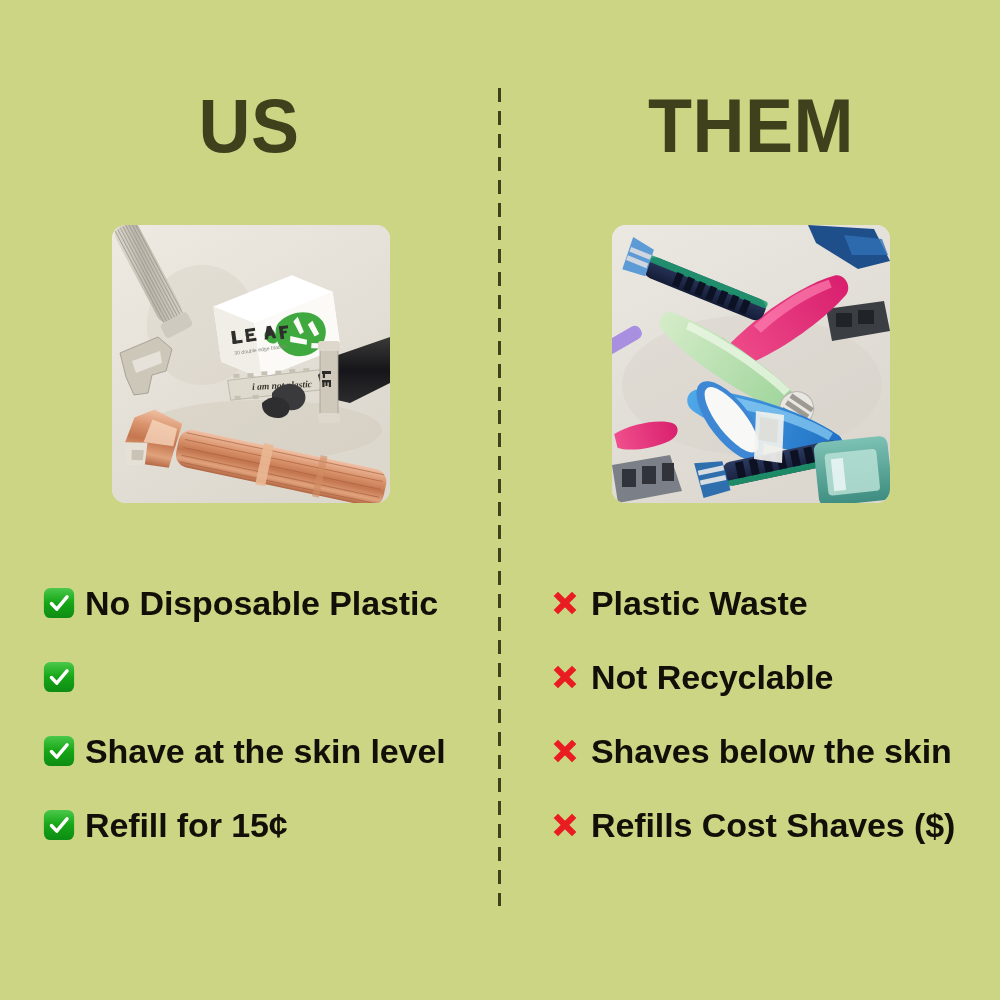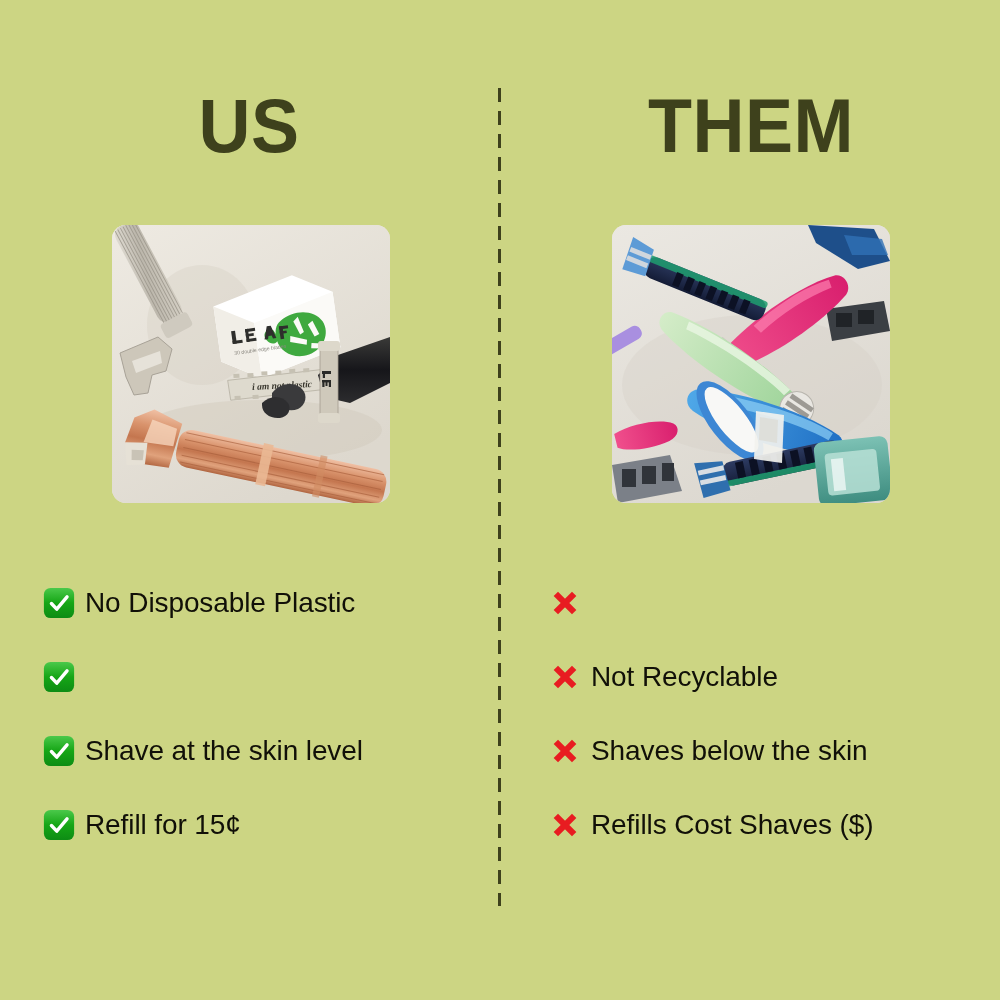--- a/index.html
+++ b/index.html
@@ -85,22 +85,22 @@
   .feat-icon {
     flex: 0 0 auto;
     width: 34px;
     height: 34px;
     margin-right: 9px;
     position: relative;
   }
   .feat-icon svg { display:block; width:100%; height:100%; }
 
   .feat-label {
-    font-size: 28px;
-    font-weight: 400;
+    font-size: 34px;
+    font-weight: 700;
     color: #111008;
     white-space: nowrap;
     letter-spacing: -0.1px;
     line-height: 1;
   }
   .feature-list.right .feat-icon { width: 30px; height: 30px; margin-right: 11px; }
 </style>
 </head>
 <body>
 
@@ -431,20 +431,21 @@
   </div>
 
   <div class="feature-list right">
 
     <div class="feature-row">
       <span class="feat-icon">
         <svg viewBox="0 0 36 36" xmlns="http://www.w3.org/2000/svg">
           <path d="M7 7 L29 29 M29 7 L7 29" stroke="#e81c21" stroke-width="7.4" stroke-linecap="butt"></path>
         </svg>
       </span>
+      <span class="feat-label">Plastic Waste</span>
     </div>
 
     <div class="feature-row">
       <span class="feat-icon">
         <svg viewBox="0 0 36 36" xmlns="http://www.w3.org/2000/svg">
           <path d="M7 7 L29 29 M29 7 L7 29" stroke="#e81c21" stroke-width="7.4" stroke-linecap="butt"></path>
         </svg>
       </span>
       <span class="feat-label">Not Recyclable</span>
     </div>

